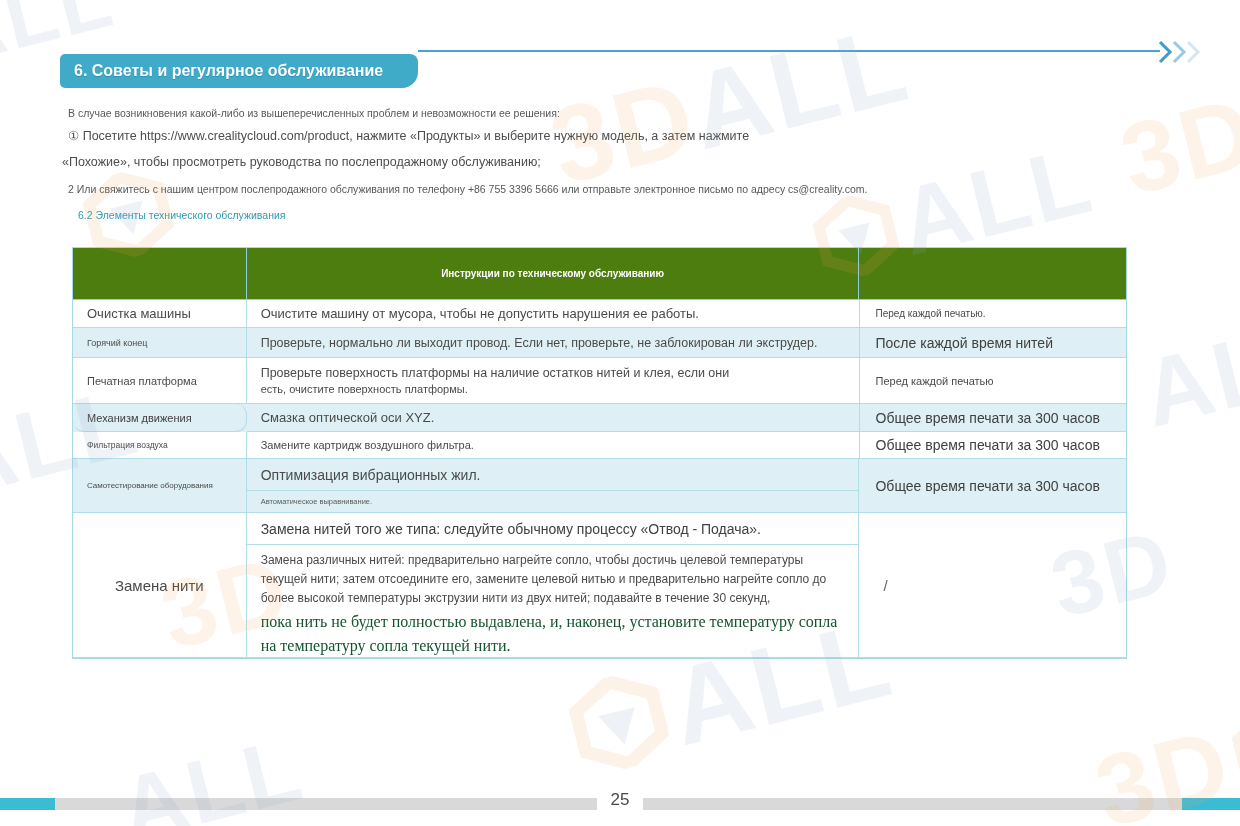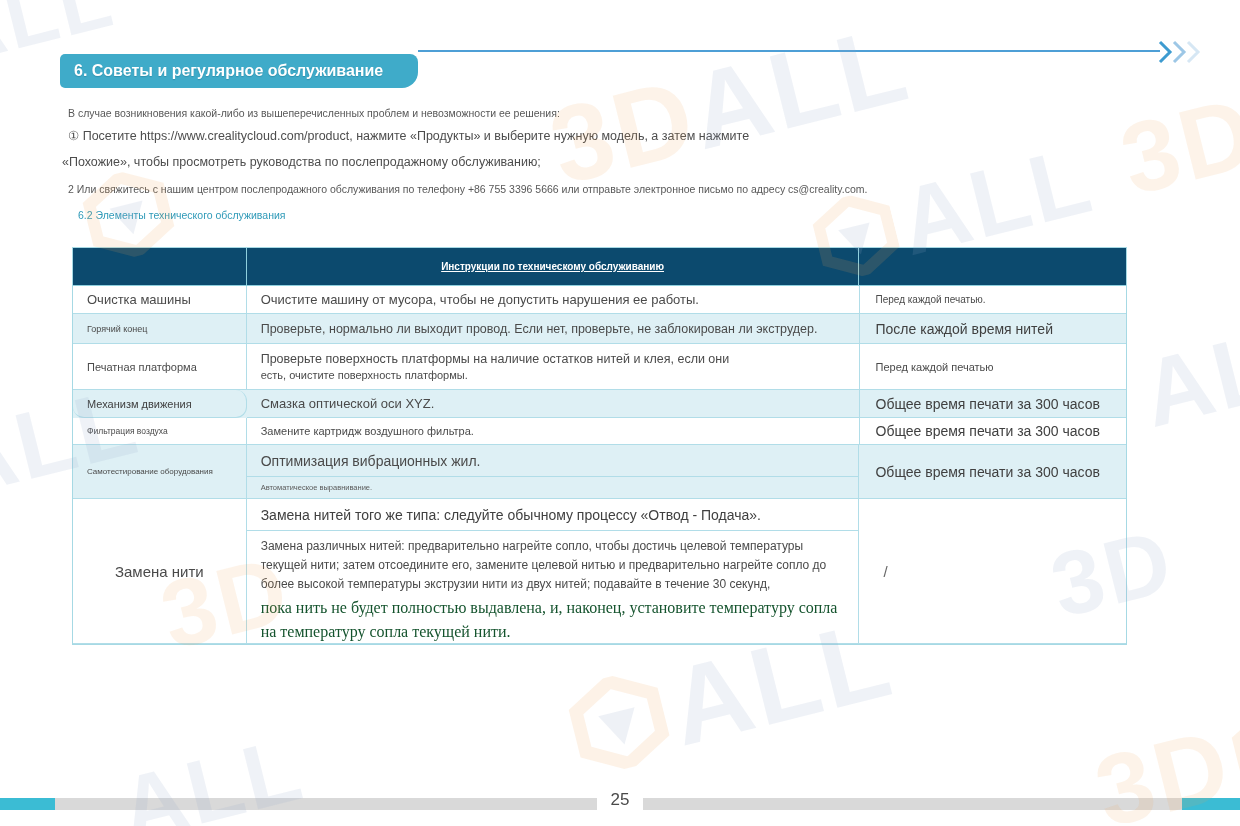--- a/index.html
+++ b/index.html
@@ -34,21 +34,21 @@
   
   .tbl{position:absolute;left:72px;top:247px;width:1055px;box-sizing:border-box;
        border:1px solid #a6d9e4;background:#fff;z-index:1;}
   .trow{display:flex;box-sizing:border-box;}
   .cell{box-sizing:border-box;border-right:1px solid #b1dde8;border-bottom:1px solid #b1dde8;
         display:flex;align-items:center;color:#4a4a4a;}
   .c1{width:174px;padding-left:14px;}
   .c2{width:614px;padding-left:14px;}
   .c3{width:267px;padding-left:16px;border-right:none;}
   .alt{background:#def0f5;}
-  .thead .cell{background:#0c4a6e;border-right:1px solid #8fd0de;border-bottom:1px solid #8fd0de;height:38px;text-decoration:underline;}
+  .thead .cell{background:#4d7c0f;border-right:1px solid #8fd0de;border-bottom:1px solid #8fd0de;height:52px;}
   .thead .c3{border-right:none;}
   .thead .c2{justify-content:center;padding-left:0;color:#fff;font-weight:bold;font-size:10px;}
   .stack{flex-direction:column;align-items:flex-start;justify-content:center;}
   .subcell{box-sizing:border-box;width:100%;display:flex;align-items:center;padding-left:14px;}
   .sub-border{border-bottom:1px solid #b1dde8;}
   .fs8{font-size:8px;} .fs85{font-size:8.5px;} .fs9{font-size:9px;} .fs10{font-size:10px;}
   .fs11{font-size:11px;} .fs125{font-size:12.5px;}
   .fs13{font-size:13px;} .fs135{font-size:11px;border-radius:11px;} .fs14{font-size:14px;} .fs15{font-size:15px;}
   .dark{color:#404040;}
   .r7-text{display:block;padding:6px 14px 0 14px;}

